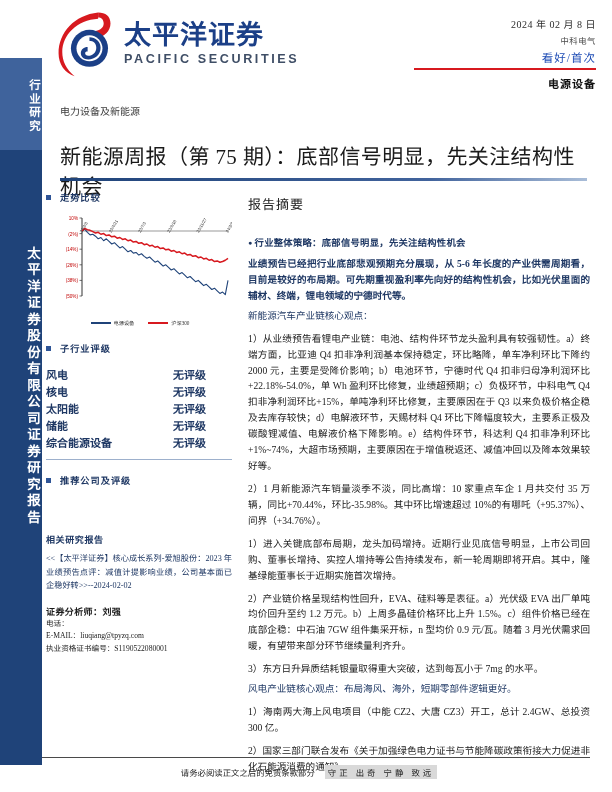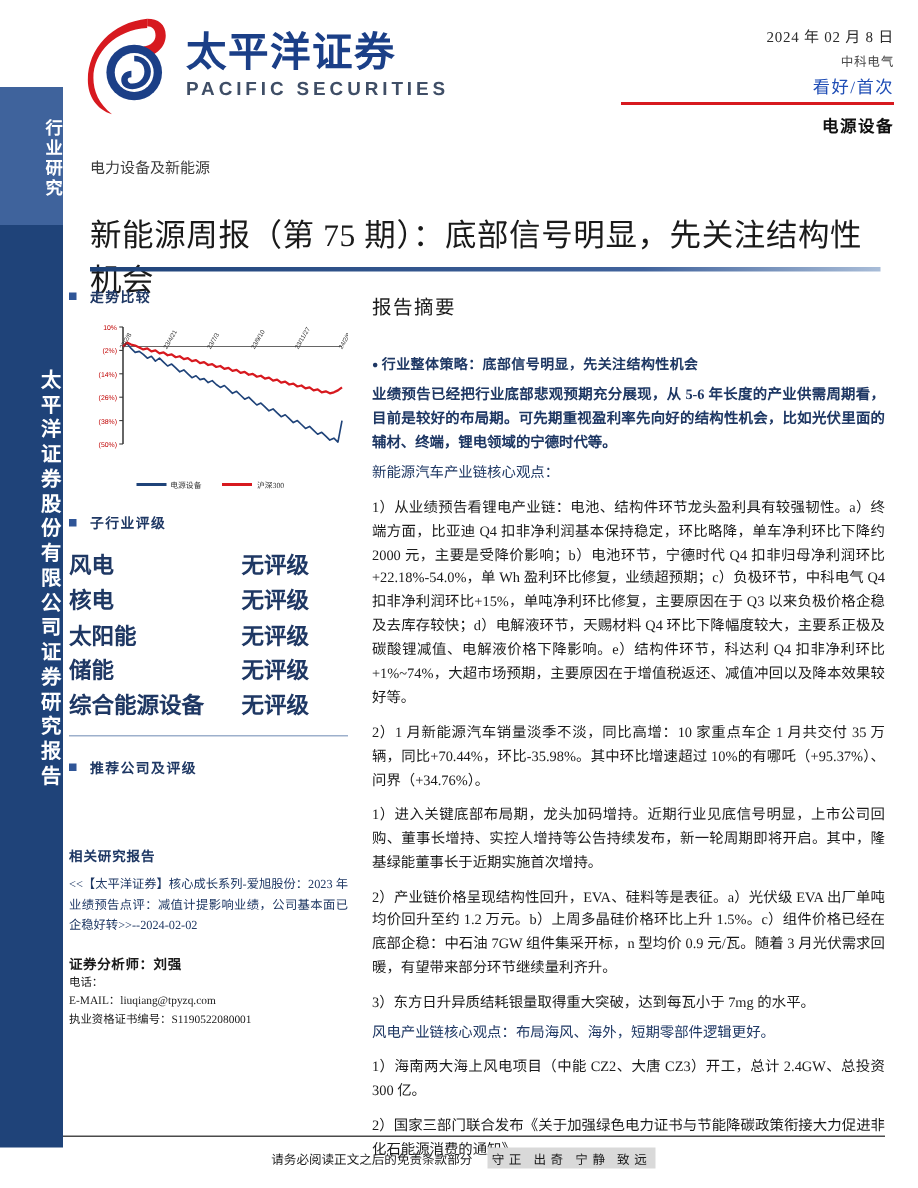--- a/index.html
+++ b/index.html
@@ -223,21 +223,21 @@
   .legend-item { display: flex; align-items: center; gap: 3px; }
   .legend-swatch { width: 20px; height: 2px; display: inline-block; }
 
   
   .ratings {
     margin-top: 12px;
   }
   .rating-row {
     display: flex;
     justify-content: space-between;
-    font-size: 15px;
+    font-size: 11px;
     font-weight: bold;
     color: #1f3864;
     line-height: 1.55;
     padding-right: 26px;
     gap: 17px;
   }
   .rating-name { width: 92px; }
   .rating-val { white-space: nowrap; }
   .hr-thin {
     border: none;

